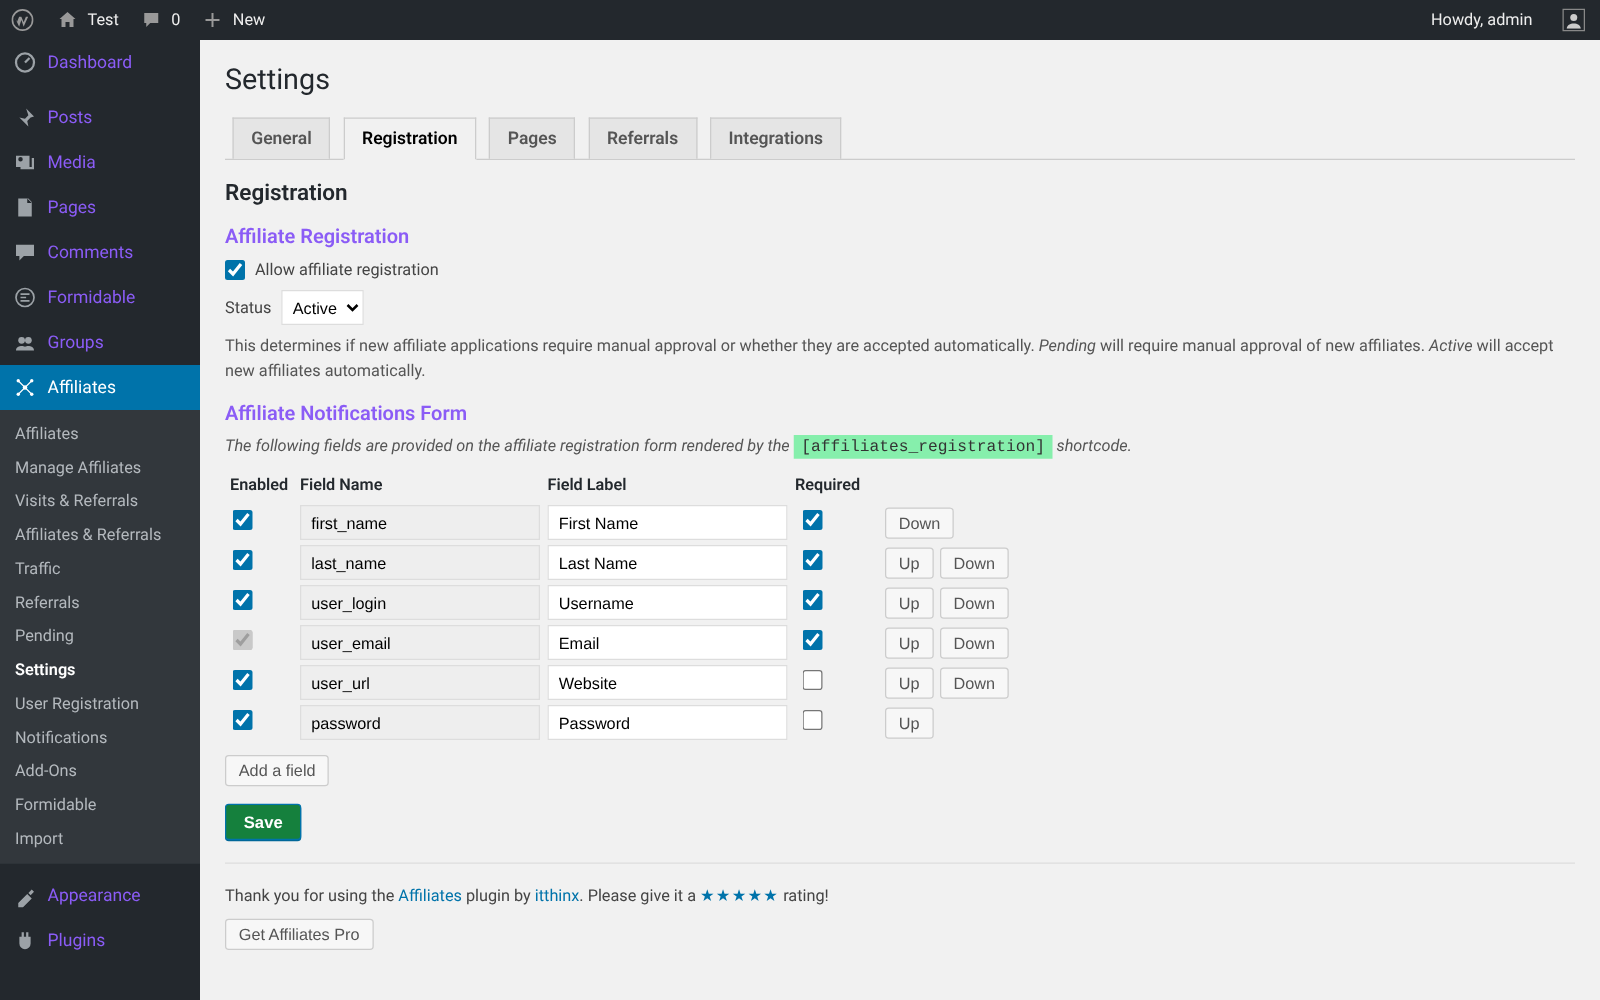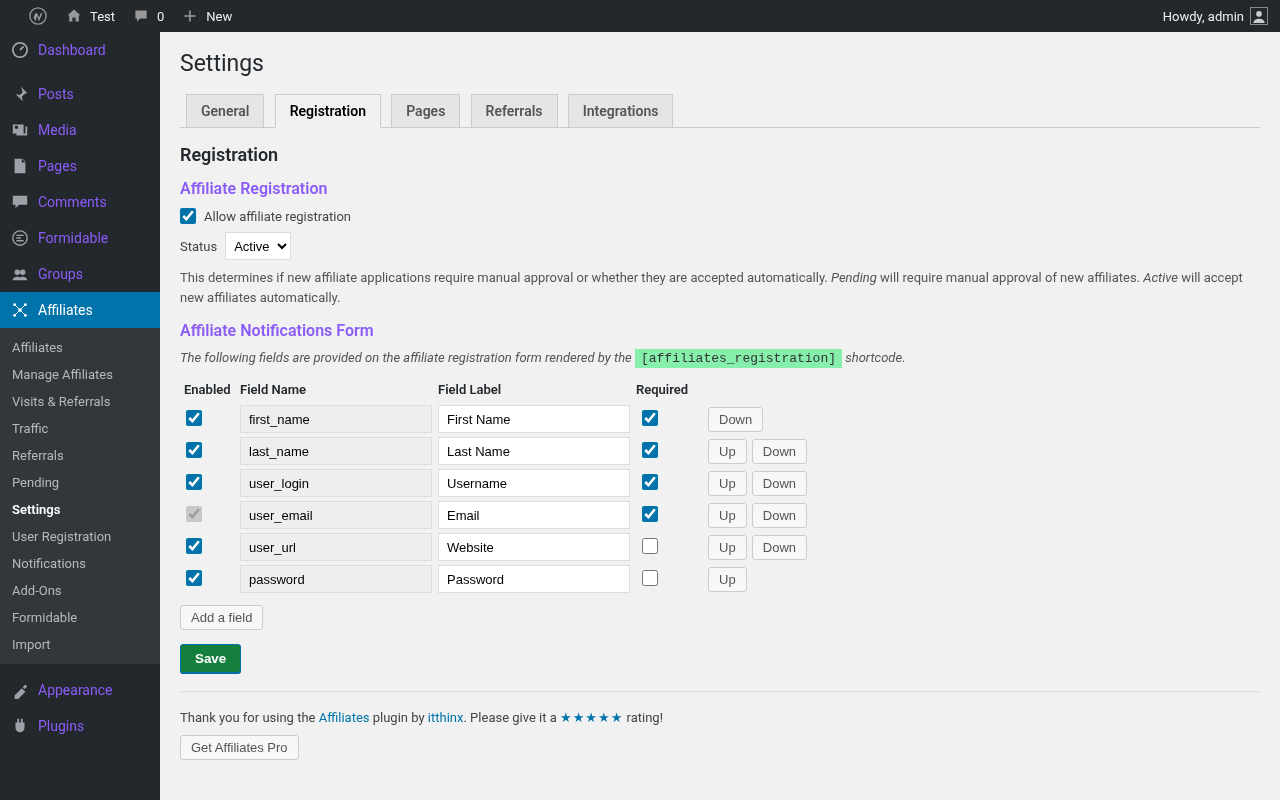--- a/index.html
+++ b/index.html
@@ -1,21 +1,21 @@
 <!DOCTYPE html>
 <html><head>
 <meta charset="utf-8">
 <style>
 * { margin: 0; padding: 0; box-sizing: border-box; }
 body { font-family: -apple-system, BlinkMacSystemFont, "Segoe UI", Roboto, sans-serif; font-size: 13px; color: #444; background: #f1f1f1; }
 
 
 .admin-bar { position: fixed; top: 0; left: 0; right: 0; height: 32px; background: #23282d; color: #eee; display: flex; align-items: center; justify-content: space-between; z-index: 100; padding: 0 8px 0 0; }
-.admin-bar-left { display: flex; align-items: flex-end; height: 100%; padding-left: 20px; }
-.admin-bar-right { display: flex; align-items: center; gap: 6px; padding-right: 4px; }
+.admin-bar-left { display: flex; align-items: flex-end; height: 100%; }
+.admin-bar-right { display: flex; align-items: center; gap: 24px; padding-right: 4px; }
 .ab-item { display: flex; align-items: center; height: 32px; padding: 0 8px; color: #eee; gap: 6px; cursor: pointer; }
 .ab-icon { width: 20px; height: 20px; display: flex; align-items: center; justify-content: center; }
 .ab-label { font-size: 13px; }
 .avatar-box { width: 18px; height: 18px; border: 1px solid #888; background: #23282d; display: flex; align-items: center; justify-content: center; font-size: 11px; }
 
 
 .admin-menu { position: fixed; top: 32px; left: 0; bottom: 0; width: 160px; background: #23282d; color: #eee; overflow-y: auto; }
 .menu-item { display: flex; align-items: center; gap: 8px; padding: 8px 8px 8px 10px; color: #8b5cf6; cursor: pointer; font-size: 14px; }
 .menu-item.section-gap { margin-top: 8px; }
 .menu-item.current { background: #0073aa; color: #fff; position: relative; }
@@ -187,20 +187,21 @@
           <circle cx="16" cy="16" r="1.5"></circle>
           <path d="M10 10L4 4M10 10l6-6M10 10l-6 6M10 10l6 6" stroke="#fff" stroke-width="1"></path>
         </svg>
       </span>
     <span>Affiliates</span>
   </div>
   <div class="submenu">
     <div class="submenu-item">Affiliates</div>
     <div class="submenu-item">Manage Affiliates</div>
     <div class="submenu-item">Visits &amp; Referrals</div>
+    <div class="submenu-item">Affiliates &amp; Referrals</div>
     <div class="submenu-item">Traffic</div>
     <div class="submenu-item">Referrals</div>
     <div class="submenu-item">Pending</div>
     <div class="submenu-item current">Settings</div>
     <div class="submenu-item">User Registration</div>
     <div class="submenu-item">Notifications</div>
     <div class="submenu-item">Add-Ons</div>
     <div class="submenu-item">Formidable</div>
     <div class="submenu-item">Import</div>
   </div>

